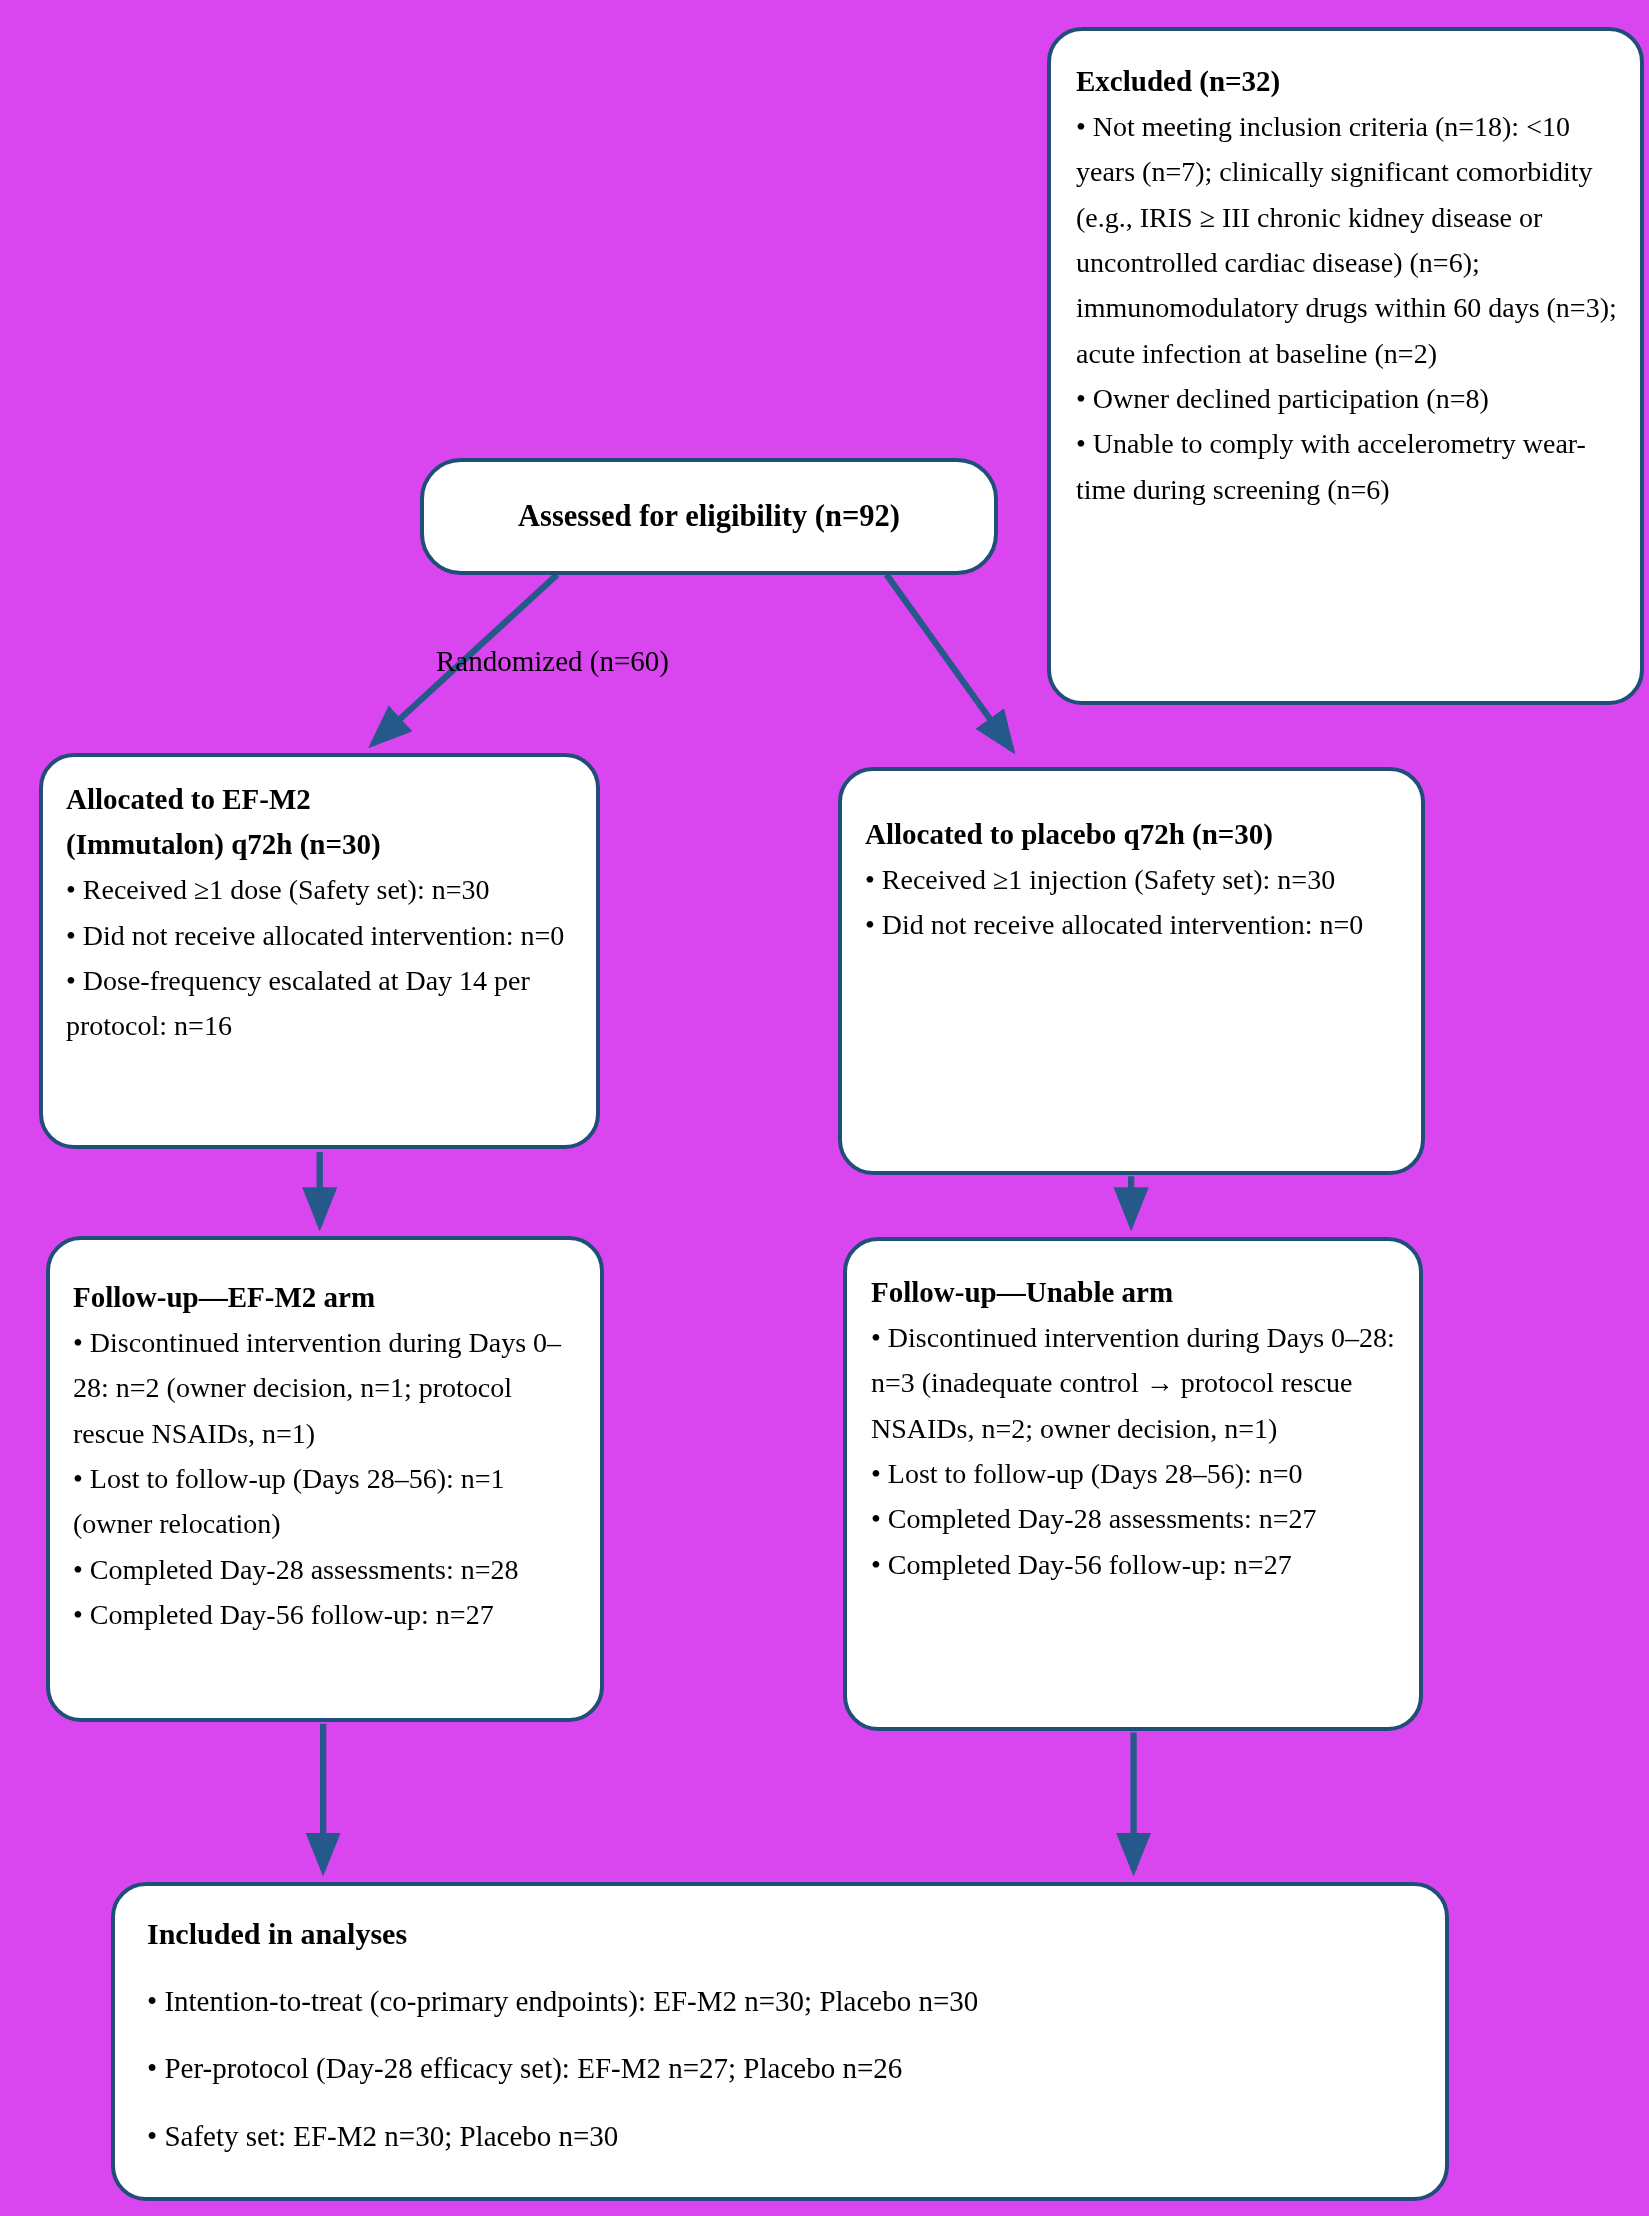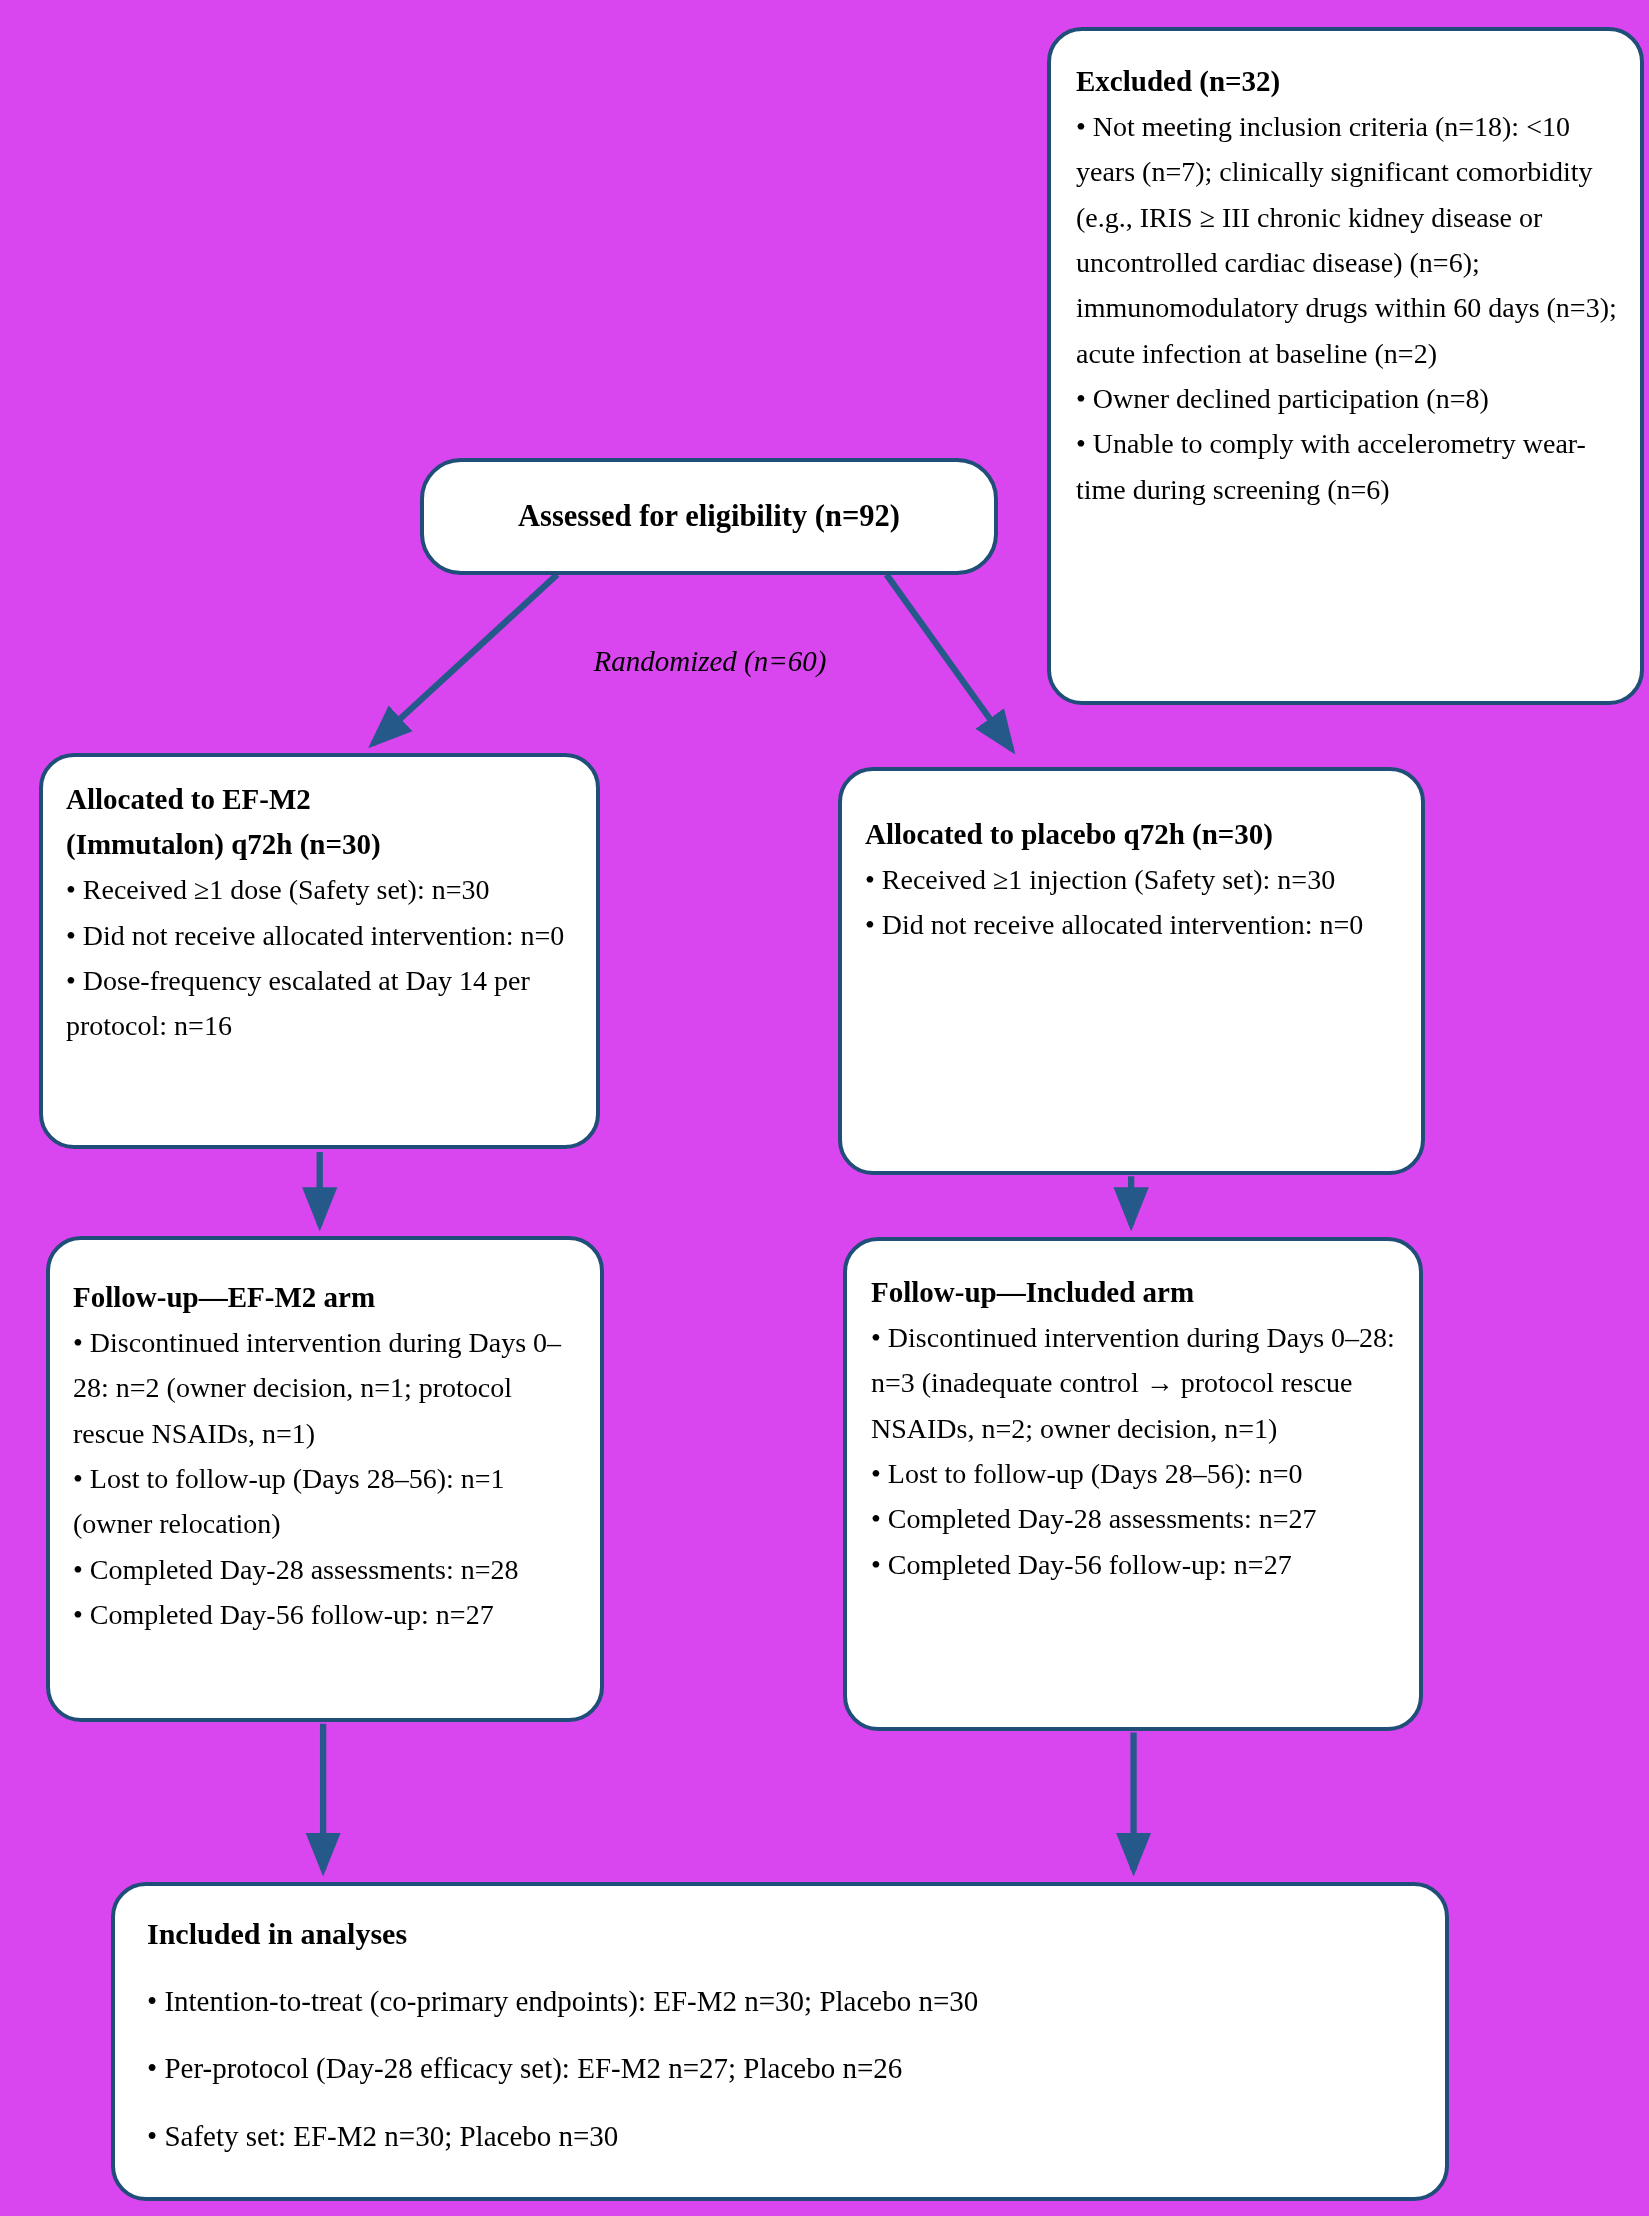--- a/index.html
+++ b/index.html
@@ -21,21 +21,21 @@
   .box-body  { font-size:28px; line-height:1.62; }
   .bullet-line { font-size:28px; line-height:1.62; }
 
   
   #box-excluded   { left:1047px; top:27px;   width:597px; height:678px; padding:28px 21.3px 0 25px; }
   #box-assessed   { left:420px;  top:458px;  width:578px; height:117px; border-radius:41px;
                     display:flex; align-items:center; justify-content:center; }
   #box-assessed .box-title { font-size:30.5px; }
   #label-randomized {
     position:absolute; left:436px; top:643px; width:548px;
-    text-align:center; font-size:29px; line-height:1.3;font-style:italic;
+    font-size:29px; line-height:1.3;
   }
   #box-alloc-efm2    { left:39px;   top:753px; width:561px; height:396px; padding:20.4px 17.4px 0 23px; }
   #box-alloc-efm2 .box-title { max-width:378px; }
   #box-alloc-placebo { left:838px; top:767px; width:587px; height:408px; padding:41px 17.4px 0 23px; }
   #box-fu-efm2       { left:46px;   top:1236px; width:558px; height:486px; padding:35px 17.4px 0 23px; }
   #box-fu-placebo    { left:843px; top:1237px; width:580px; height:494px; padding:29px 16.5px 0 24px; }
   #box-included      { left:111px;  top:1882px; width:1338px; height:319px; padding:25px 29px 0 32px; }
   #box-included .box-title { font-size:30px; }
   #box-included .bullet-line { font-size:29px; margin-top:20.4px; }
 
@@ -98,21 +98,21 @@
     <div class="box-title">Follow-up—EF-M2 arm</div>
     <div class="box-body">
         <div class="bullet-line">• Discontinued intervention during Days 0–28: n=2 (owner decision, n=1; protocol rescue NSAIDs, n=1)</div>
         <div class="bullet-line">• Lost to follow-up (Days 28–56): n=1 (owner relocation)</div>
         <div class="bullet-line">• Completed Day-28 assessments: n=28</div>
         <div class="bullet-line">• Completed Day-56 follow-up: n=27</div>
       </div>
   </div>
 
   <div class="flow-box" id="box-fu-placebo">
-    <div class="box-title">Follow-up—Included arm</div>
+    <div class="box-title">Follow-up—Unable arm</div>
     <div class="box-body">
         <div class="bullet-line">• Discontinued intervention during Days 0–28: n=3 (inadequate control → protocol rescue NSAIDs, n=2; owner decision, n=1)</div>
         <div class="bullet-line">• Lost to follow-up (Days 28–56): n=0</div>
         <div class="bullet-line">• Completed Day-28 assessments: n=27</div>
         <div class="bullet-line">• Completed Day-56 follow-up: n=27</div>
       </div>
   </div>
 
   <div class="flow-box" id="box-included">
     <div class="box-title">Included in analyses</div>

